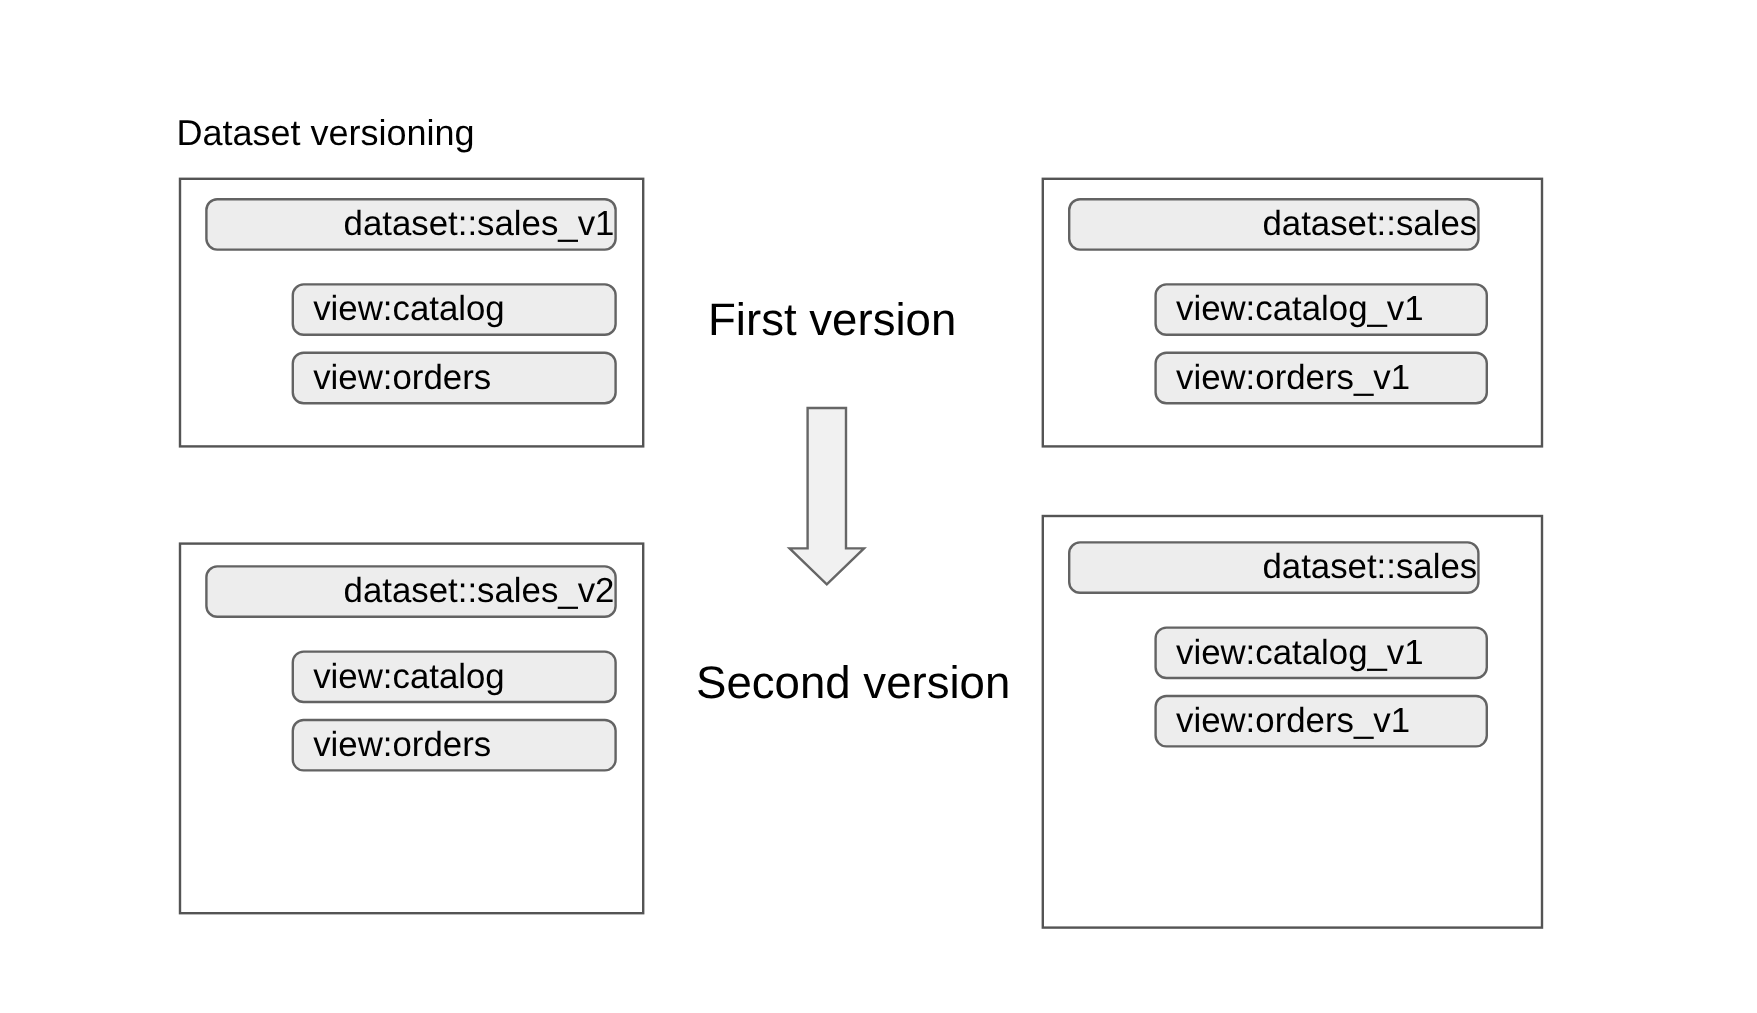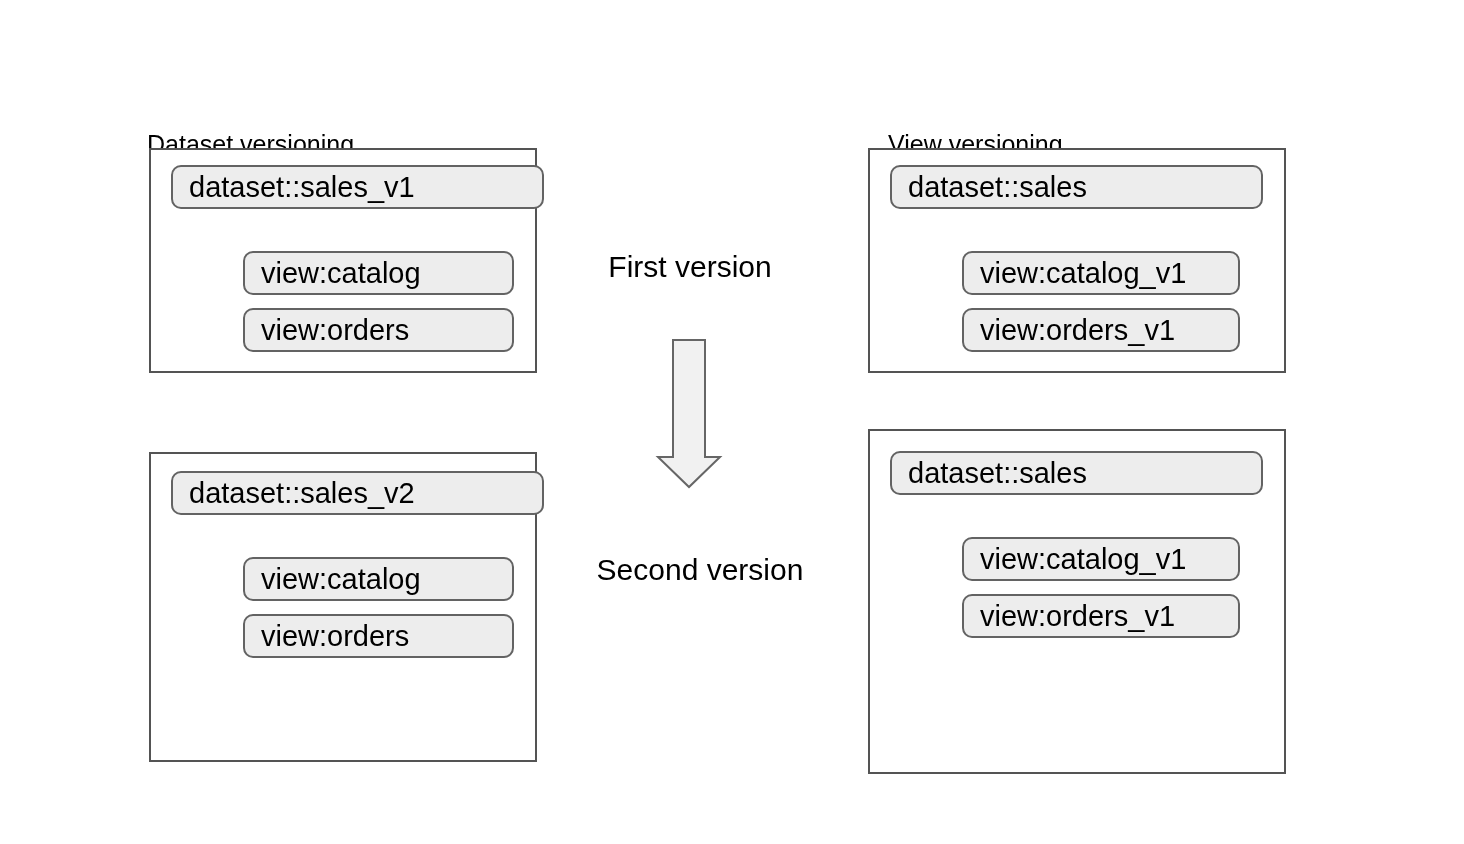--- a/index.html
+++ b/index.html
@@ -11,24 +11,23 @@
     position: relative;
     width: 1464px;
     height: 844px;
     background: var(--background, #ffffff);
     font-family: "Liberation Sans", sans-serif;
     color: var(--text, #000000);
     overflow: hidden;
   }
   .col-title {
     position: absolute;
-    font-size: 25px;
+    font-size: 30px;
     line-height: 34px;
     white-space: nowrap;
-    margin-top: 32px;
   }
   .col-title.left  { left: 147px; top: 95px; }
   .col-title.right { left: 888px; top: 95px; }
 
   .box {
     position: absolute;
     background: #ffffff;
     border: 2px solid var(--box-border, #545454);
     box-sizing: border-box;
   }
@@ -42,34 +41,34 @@
     height: 44px;
     line-height: 40px;
     background: var(--pill-fill, #ededed);
     border: 2px solid var(--pill-border, #636363);
     border-radius: 10px;
     font-size: 29px;
     padding-left: 16px;
     white-space: nowrap;
     overflow: hidden;
   }
-  .dataset-pill { width: 373px; }
+  .dataset-pill { width: 343px; text-align: right; }
   .views {
-    margin-top: 42px;
+    margin-top: 27px;
     margin-left: 72px;
     display: flex;
     flex-direction: column;
     gap: 13px;
   }
   .box.left-top  .view-pill, .box.left-bottom  .view-pill { width: 271px; }
   .box.right-top .view-pill, .box.right-bottom .view-pill { width: 278px; }
 
   .flow-label {
     position: absolute;
-    font-size: 30px;
+    font-size: 38px;
     line-height: 34px;
     text-align: center;
     white-space: nowrap;
   }
   .flow-label.first  { left: 590px; top: 250px; width: 200px; }
   .flow-label.second { left: 580px; top: 553px; width: 240px; }
 
   .arrow-svg {
     position: absolute;
     left: 650px;
@@ -84,21 +83,20 @@
     stroke-linejoin: miter;
   }
 </style>
 </head>
 <body>
 
 <div class="canvas">
 
   <div class="col-title left">Dataset versioning</div>
 
-  <div class="col-title right">View versioning</div>
 
   <div class="box left-top">
     <div class="pill dataset-pill">dataset::sales_v1</div>
     <div class="views">
         <div class="pill view-pill">view:catalog</div>
         <div class="pill view-pill">view:orders</div>
       </div>
   </div>
 
   <div class="box left-bottom">

